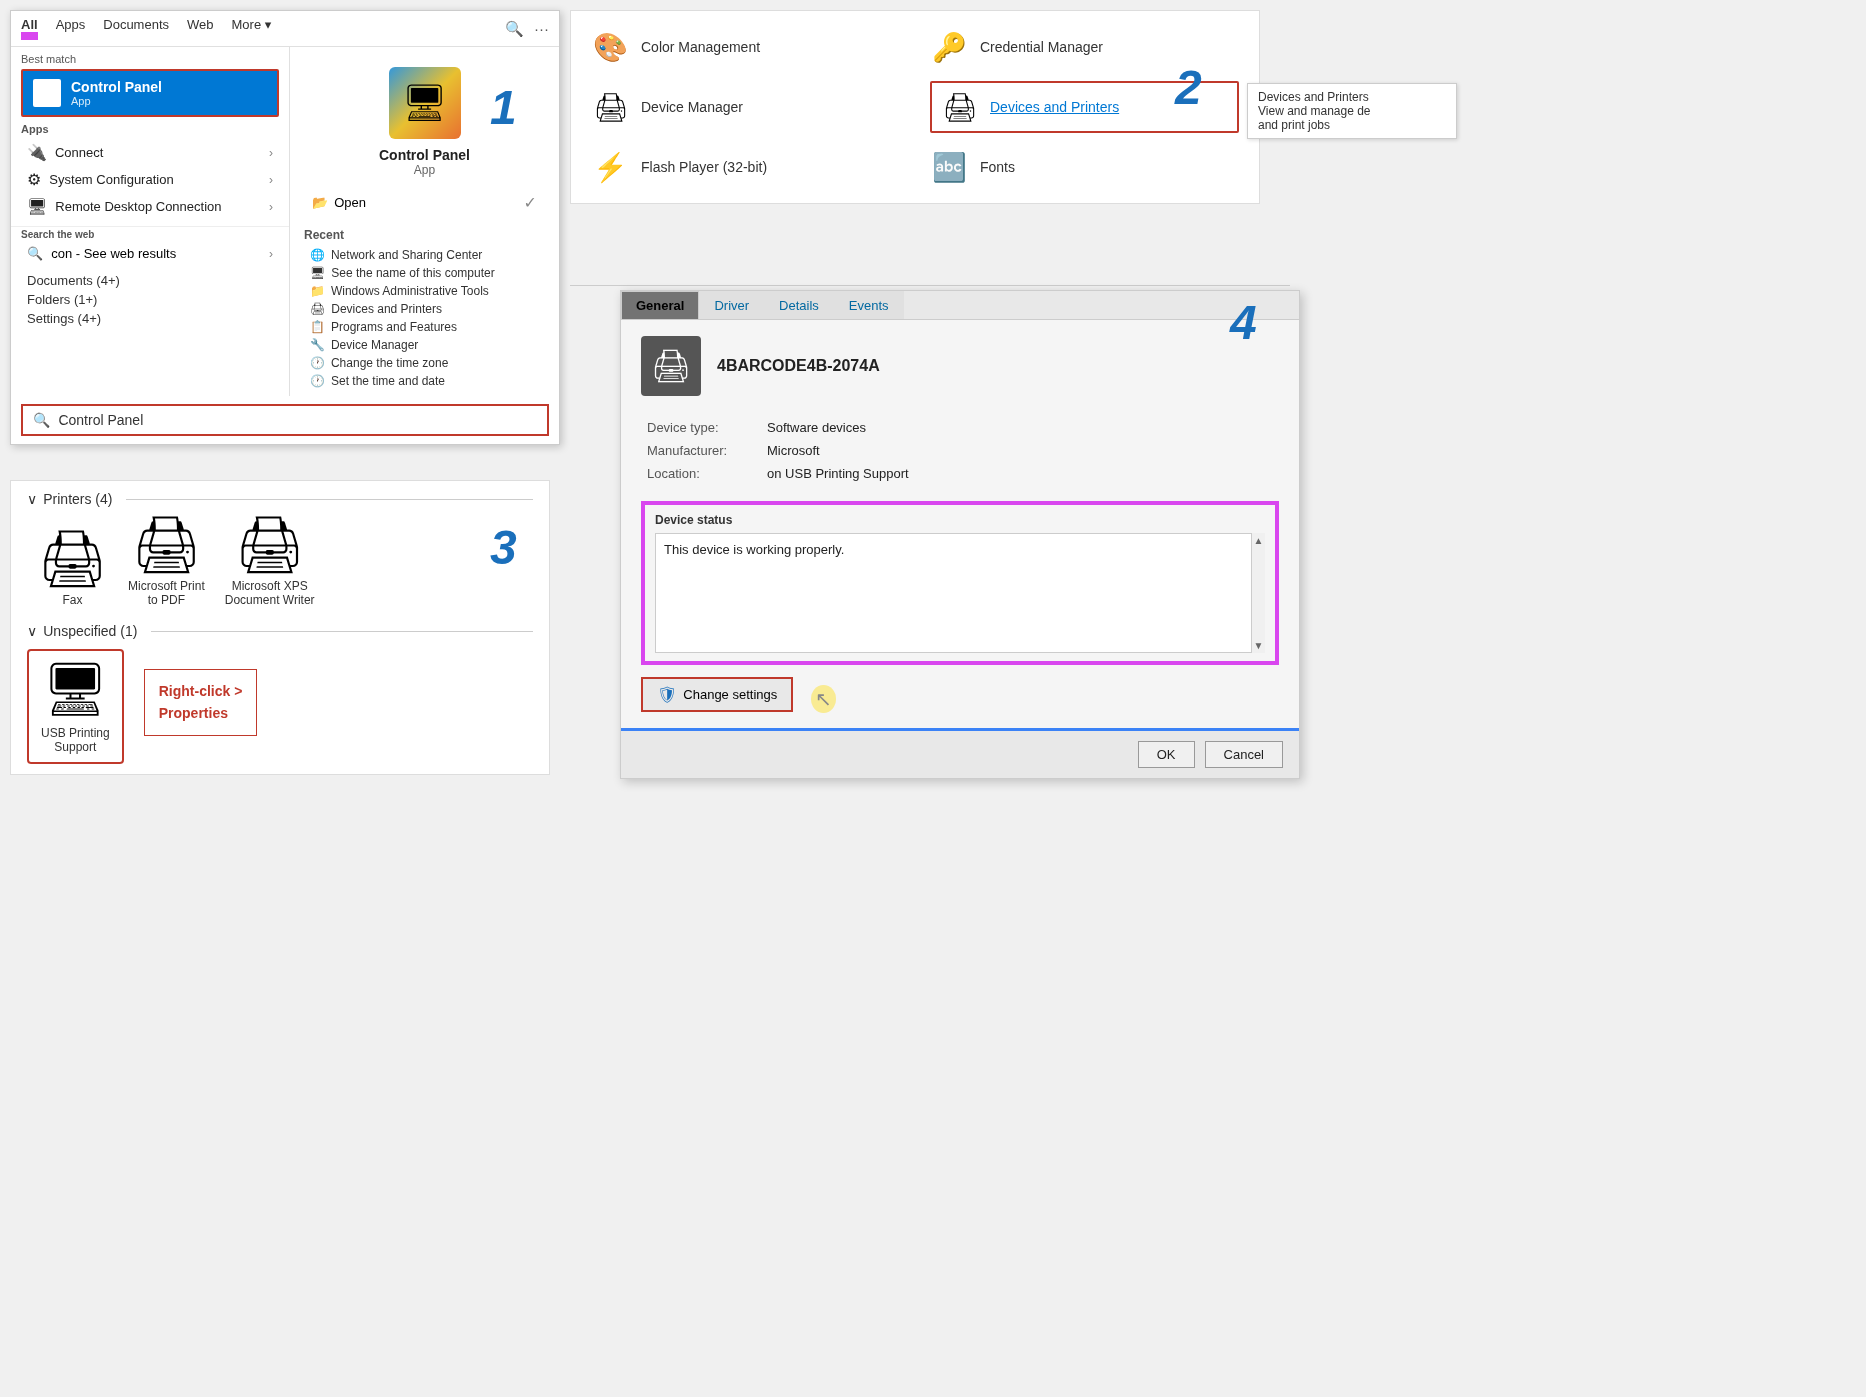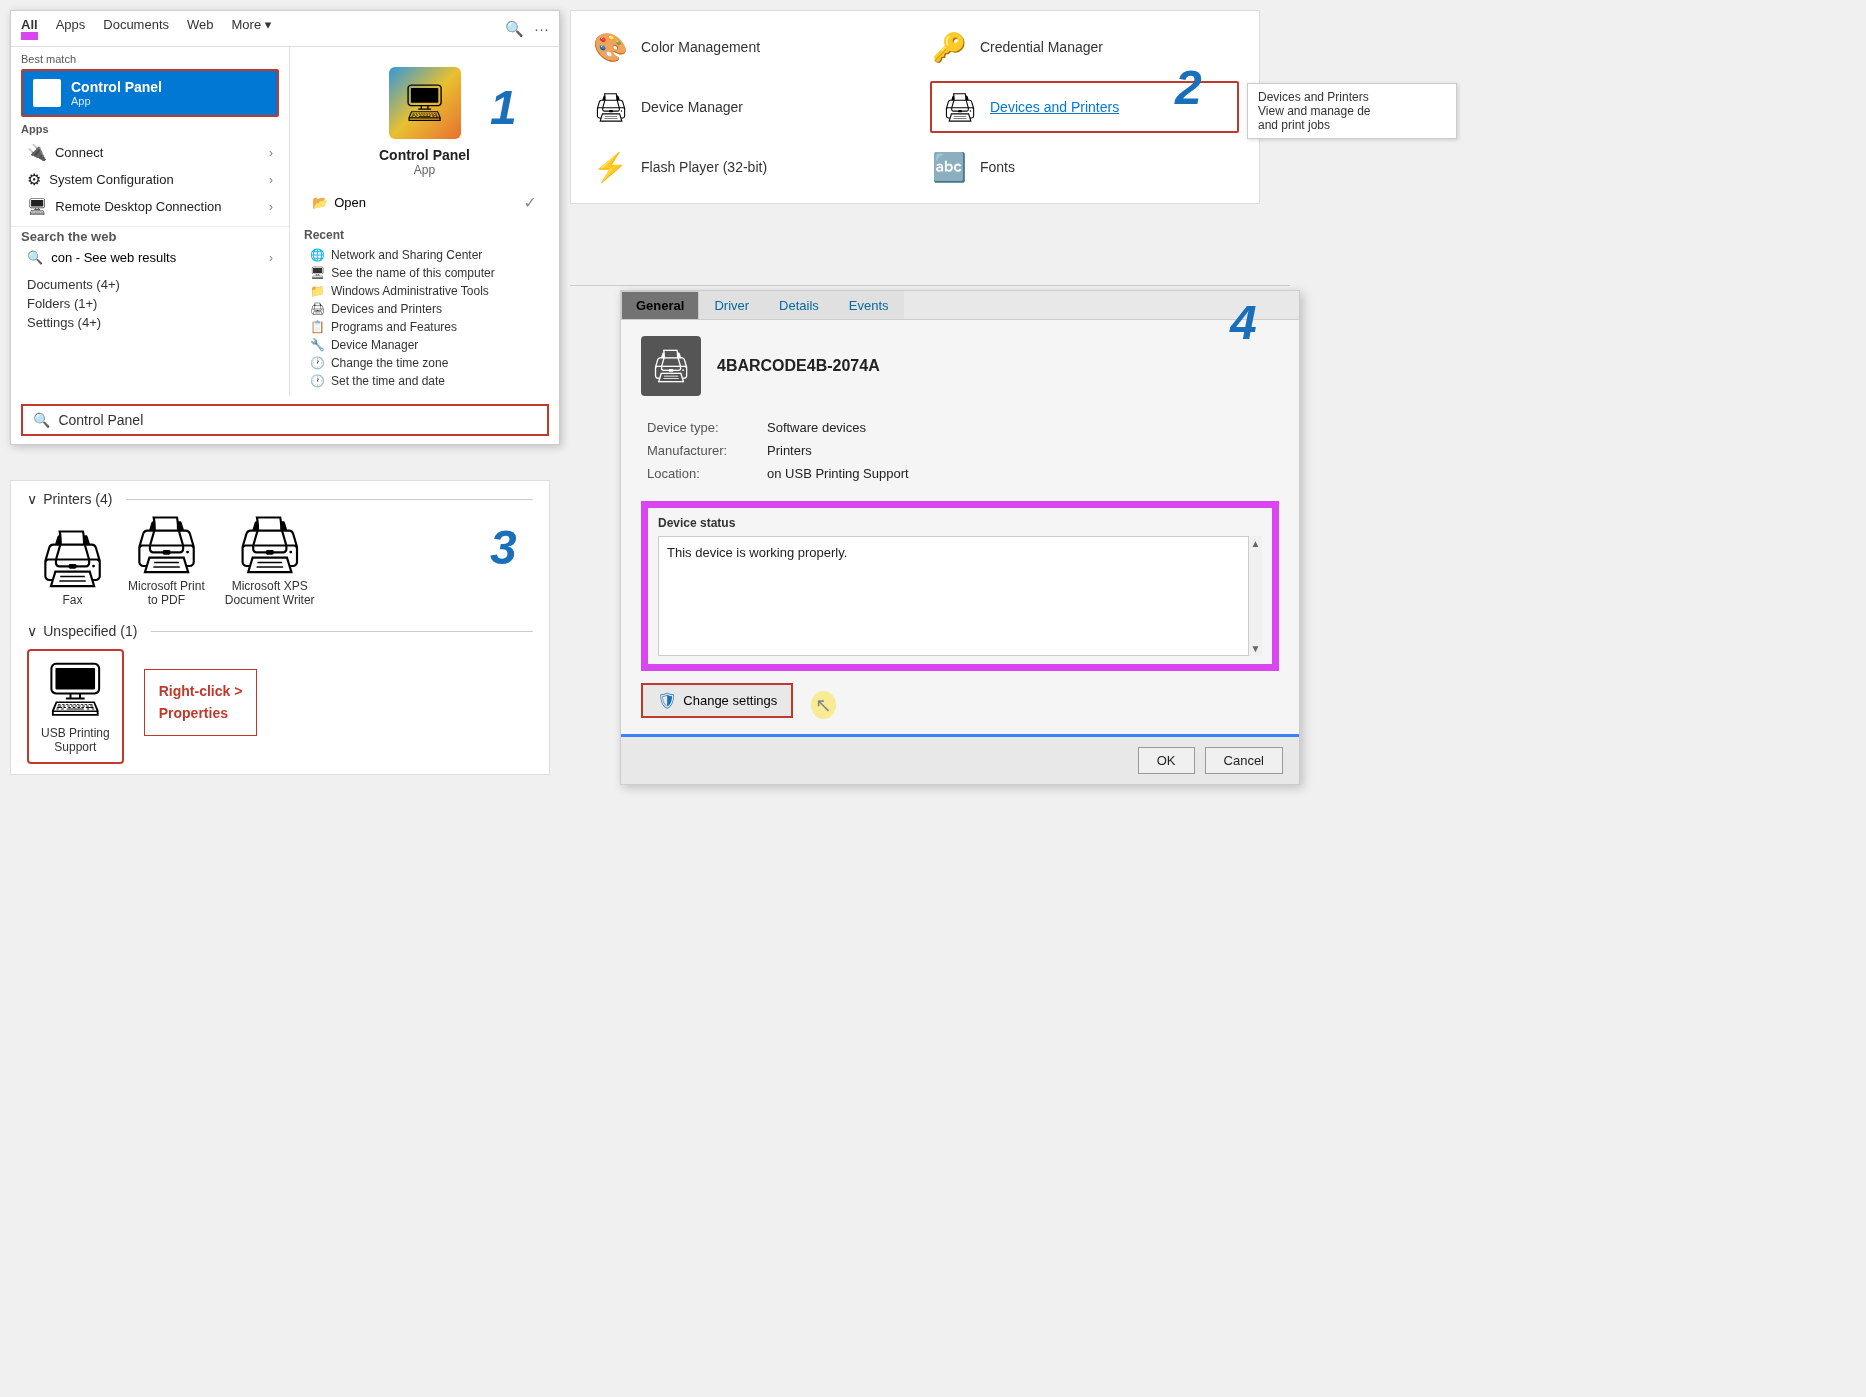--- a/index.html
+++ b/index.html
@@ -98,21 +98,21 @@
       font-size: 13px;
       color: #222;
       justify-content: space-between;
     }
     .app-item-left { display: flex; align-items: center; gap: 8px; }
     .app-icon { font-size: 16px; }
     .chevron { font-size: 12px; color: #888; }
 
     
     .search-web-section { padding: 2px 10px; border-top: 1px solid #eee; }
-    .search-web-label { font-size: 13px; color: #555; font-weight: 600; margin-bottom: 2px; }
+    .search-web-label { font-size: 10px; color: #555; font-weight: 600; margin-bottom: 2px; }
     .search-web-item {
       display: flex;
       align-items: center;
       justify-content: space-between;
       padding: 4px 6px;
       font-size: 13px;
       cursor: pointer;
     }
     .search-web-item-left { display: flex; align-items: center; gap: 8px; }
 
@@ -325,21 +325,21 @@
       color: #fff;
     }
     .device-name-title { font-size: 16px; font-weight: 600; color: #222; }
 
     .device-info-table { width: 100%; font-size: 13px; border-collapse: collapse; margin-bottom: 16px; }
     .device-info-table td { padding: 4px 6px; vertical-align: top; }
     .device-info-table td:first-child { color: #555; width: 120px; }
     .device-info-table td:last-child { color: #222; }
 
     .device-status-box {
-      border: 7px solid #d946ef;
+      border: 4px solid #d946ef;
       padding: 8px 10px;
       margin-bottom: 4px;
     }
     .device-status-label { font-size: 12px; color: #333; margin-bottom: 6px; font-weight: 600; }
     .device-status-text-area {
       border: 1px solid #ccc;
       background: #fff;
       padding: 8px;
       font-size: 13px;
       color: #222;
@@ -619,21 +619,21 @@
     </div>
 
     <table class="device-info-table">
       <tbody>
           <tr>
         <td>Device type:</td>
         <td>Software devices</td>
       </tr>
       <tr>
         <td>Manufacturer:</td>
-        <td>Printers</td>
+        <td>Microsoft</td>
       </tr>
       <tr>
         <td>Location:</td>
         <td>on USB Printing Support</td>
       </tr>
     </tbody>
       </table>
 
     <div class="device-status-box">
       <div class="device-status-label">Device status</div>

